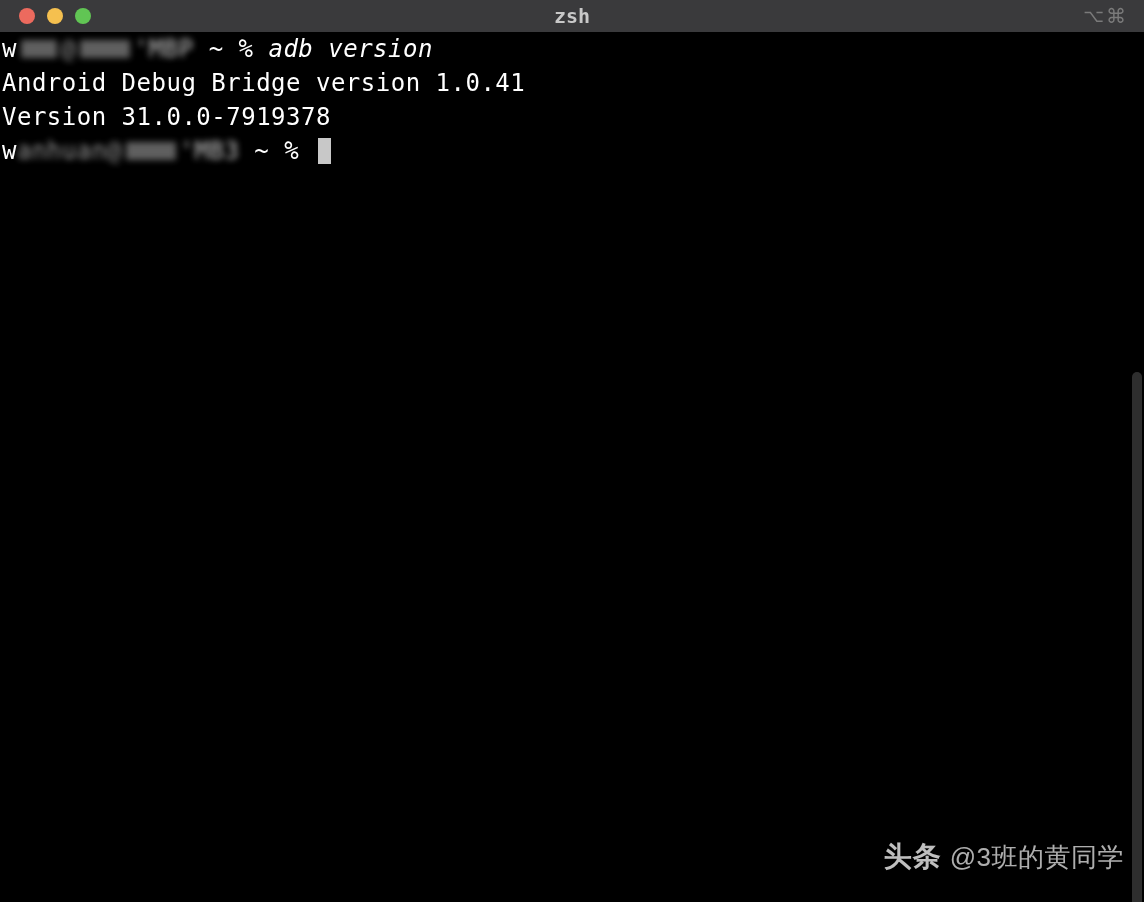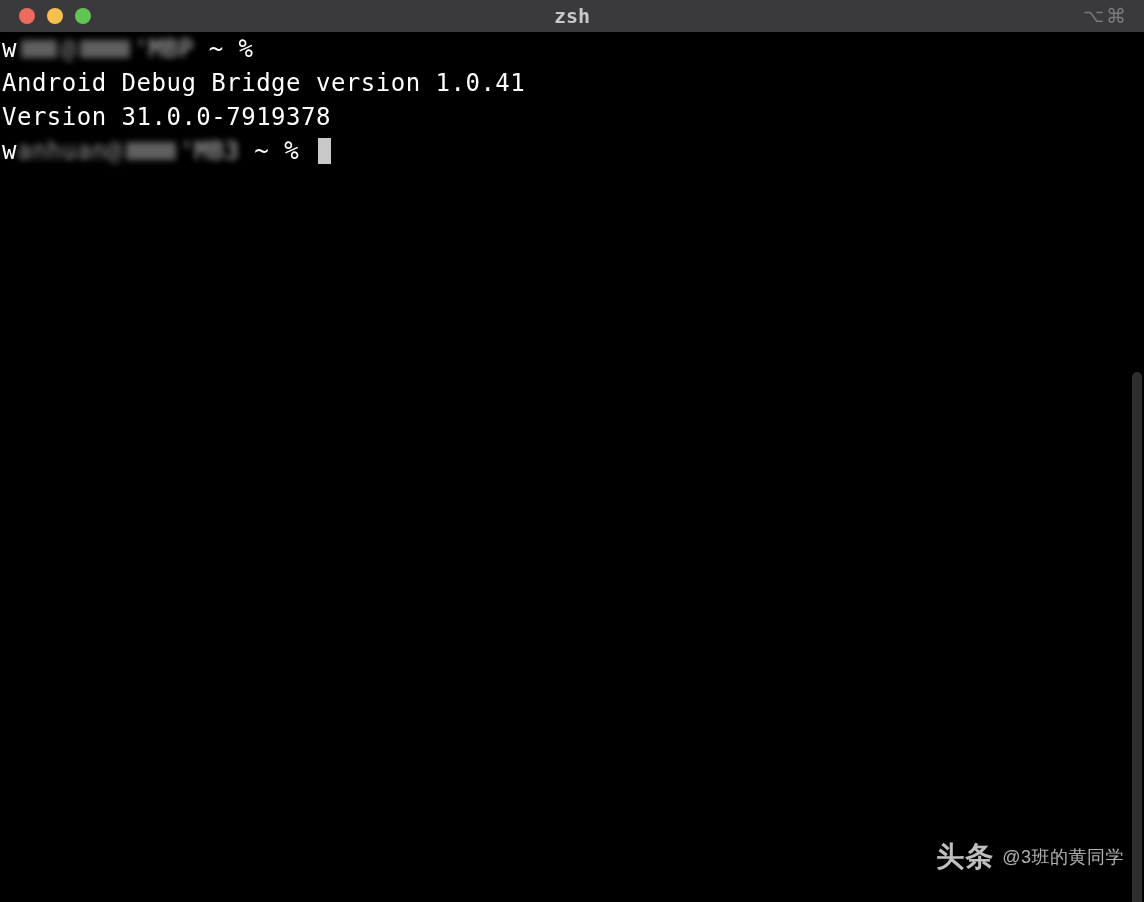--- a/index.html
+++ b/index.html
@@ -119,21 +119,21 @@
     }
     .watermark-logo {
       font-family: -apple-system, 'PingFang SC', sans-serif;
       font-weight: 700;
       font-size: 28px;
       letter-spacing: 1px;
     }
     .watermark-handle {
       font-family: -apple-system, 'PingFang SC', sans-serif;
       font-weight: 400;
-      font-size: 18px;
+      font-size: 26px;
       color: #e8e8e8;
     }
     .blurred-chunk {
       display: inline-flex;
       align-items: center;
       filter: blur(3px);
       opacity: 0.9;
     }
   </style>
 </head>
@@ -156,20 +156,21 @@
 
   <div class="terminal-line">
     <span>w</span>
     <span class="blurred-chunk">
       <span style="background:#6a6a6a;width:36px;height:18px;margin:0 4px;"></span>
       <span style="color:#aaa;">@</span>
       <span style="background:#6a6a6a;width:50px;height:18px;margin:0 4px;"></span>
       <span style="color:#ddd;">'MBP</span>
     </span>
     <span> ~ % </span>
+    <span class="italic-cmd">adb version</span>
   </div>
 
   <div class="terminal-line">
     <span>Android Debug Bridge version 1.0.41</span>
   </div>
 
   <div class="terminal-line">
     <span>Version 31.0.0-7919378</span>
   </div>
 

